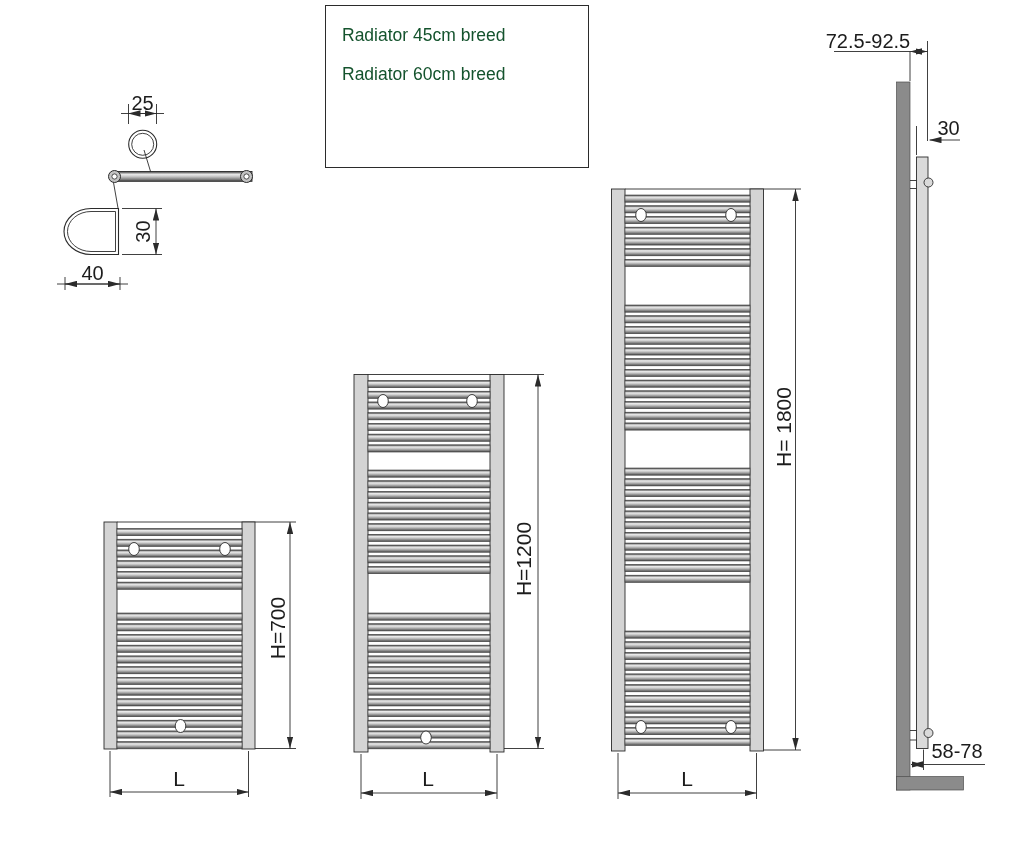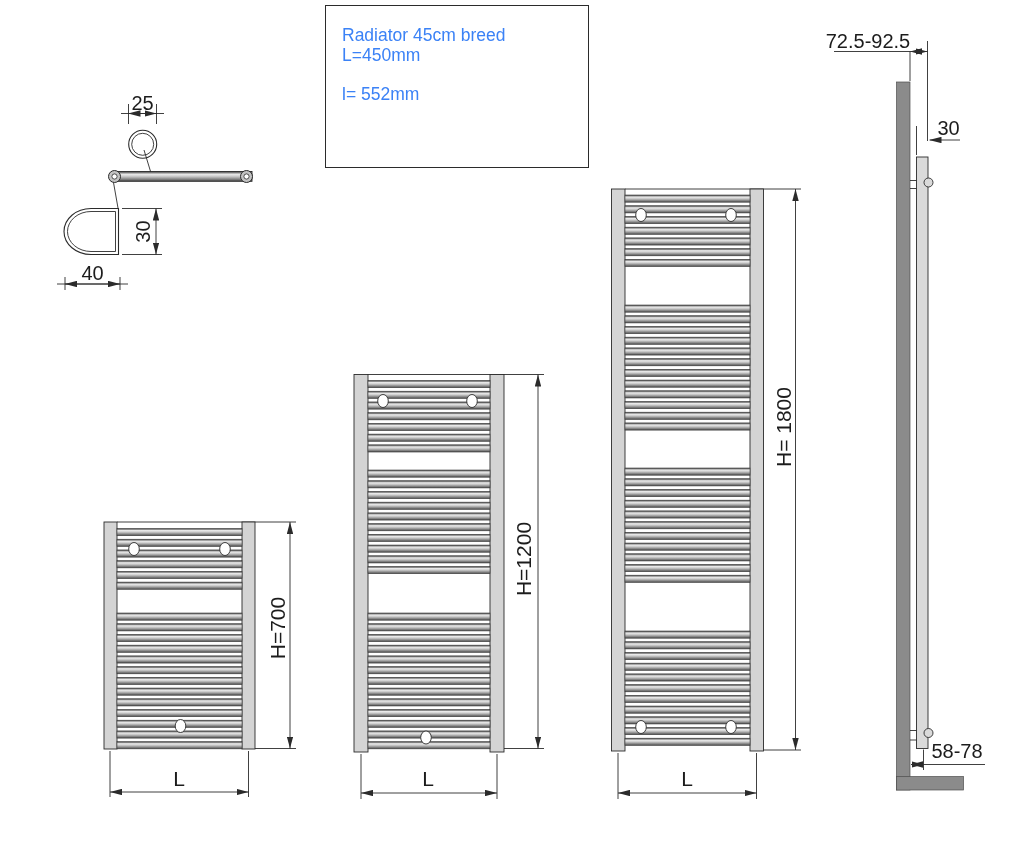--- a/index.html
+++ b/index.html
@@ -1,21 +1,21 @@
 <!DOCTYPE html>
 <html><head>
 <meta charset="utf-8">
 <style>
   html,body{margin:0;padding:0;background:#fff;}
   .canvas{position:relative;width:1024px;height:847px;background:#ffffff;overflow:hidden;
           font-family:"Liberation Sans",sans-serif;}
   .canvas svg{position:absolute;left:0;top:0;}
   .info-box{position:absolute;left:325px;top:5px;width:264px;height:163px;
             border:1.5px solid #2b2b2b;box-sizing:border-box;
-            padding:20px 0 0 16px;color:#3b82f6;}
+            padding:20px 0 0 16px;color:#14532d;}
   .ib-line{font-size:17.5px;line-height:19.5px;white-space:pre;}
   .ib-spacer{height:19.5px;}
   text{fill:#1c1c1c;}
   .dimtxt{font-family:"Liberation Sans",sans-serif;font-size:20px;}
   .dimtxt-big{font-family:"Liberation Sans",sans-serif;font-size:21px;}
   .thin{stroke:#2b2b2b;stroke-width:0.9;fill:none;}
   .outline{stroke:#2b2b2b;stroke-width:1.1;fill:none;}
 </style>
 </head>
 <body>
@@ -243,18 +243,17 @@
 
     <line class="thin" x1="923.5" y1="749.5" x2="923.5" y2="770"></line>
     <line class="thin" x1="911" y1="764.5" x2="923.5" y2="764.5" marker-start="url(#arr)" marker-end="url(#arrE)"></line>
     <line class="thin" x1="923.5" y1="764.5" x2="985" y2="764.5"></line>
     <text class="dimtxt" x="957" y="758" text-anchor="middle">58-78</text>
   </g>
 </svg>
 
 <div class="info-box">
   <div class="ib-line">Radiator 45cm breed</div>
-  <div class="ib-line">L=450mm</div>
   <div class="ib-spacer"></div>
-  <div class="ib-line">l= 552mm</div>
+  <div class="ib-line">Radiator 60cm breed</div>
 </div>
 
 </div>
 
 </body></html>

